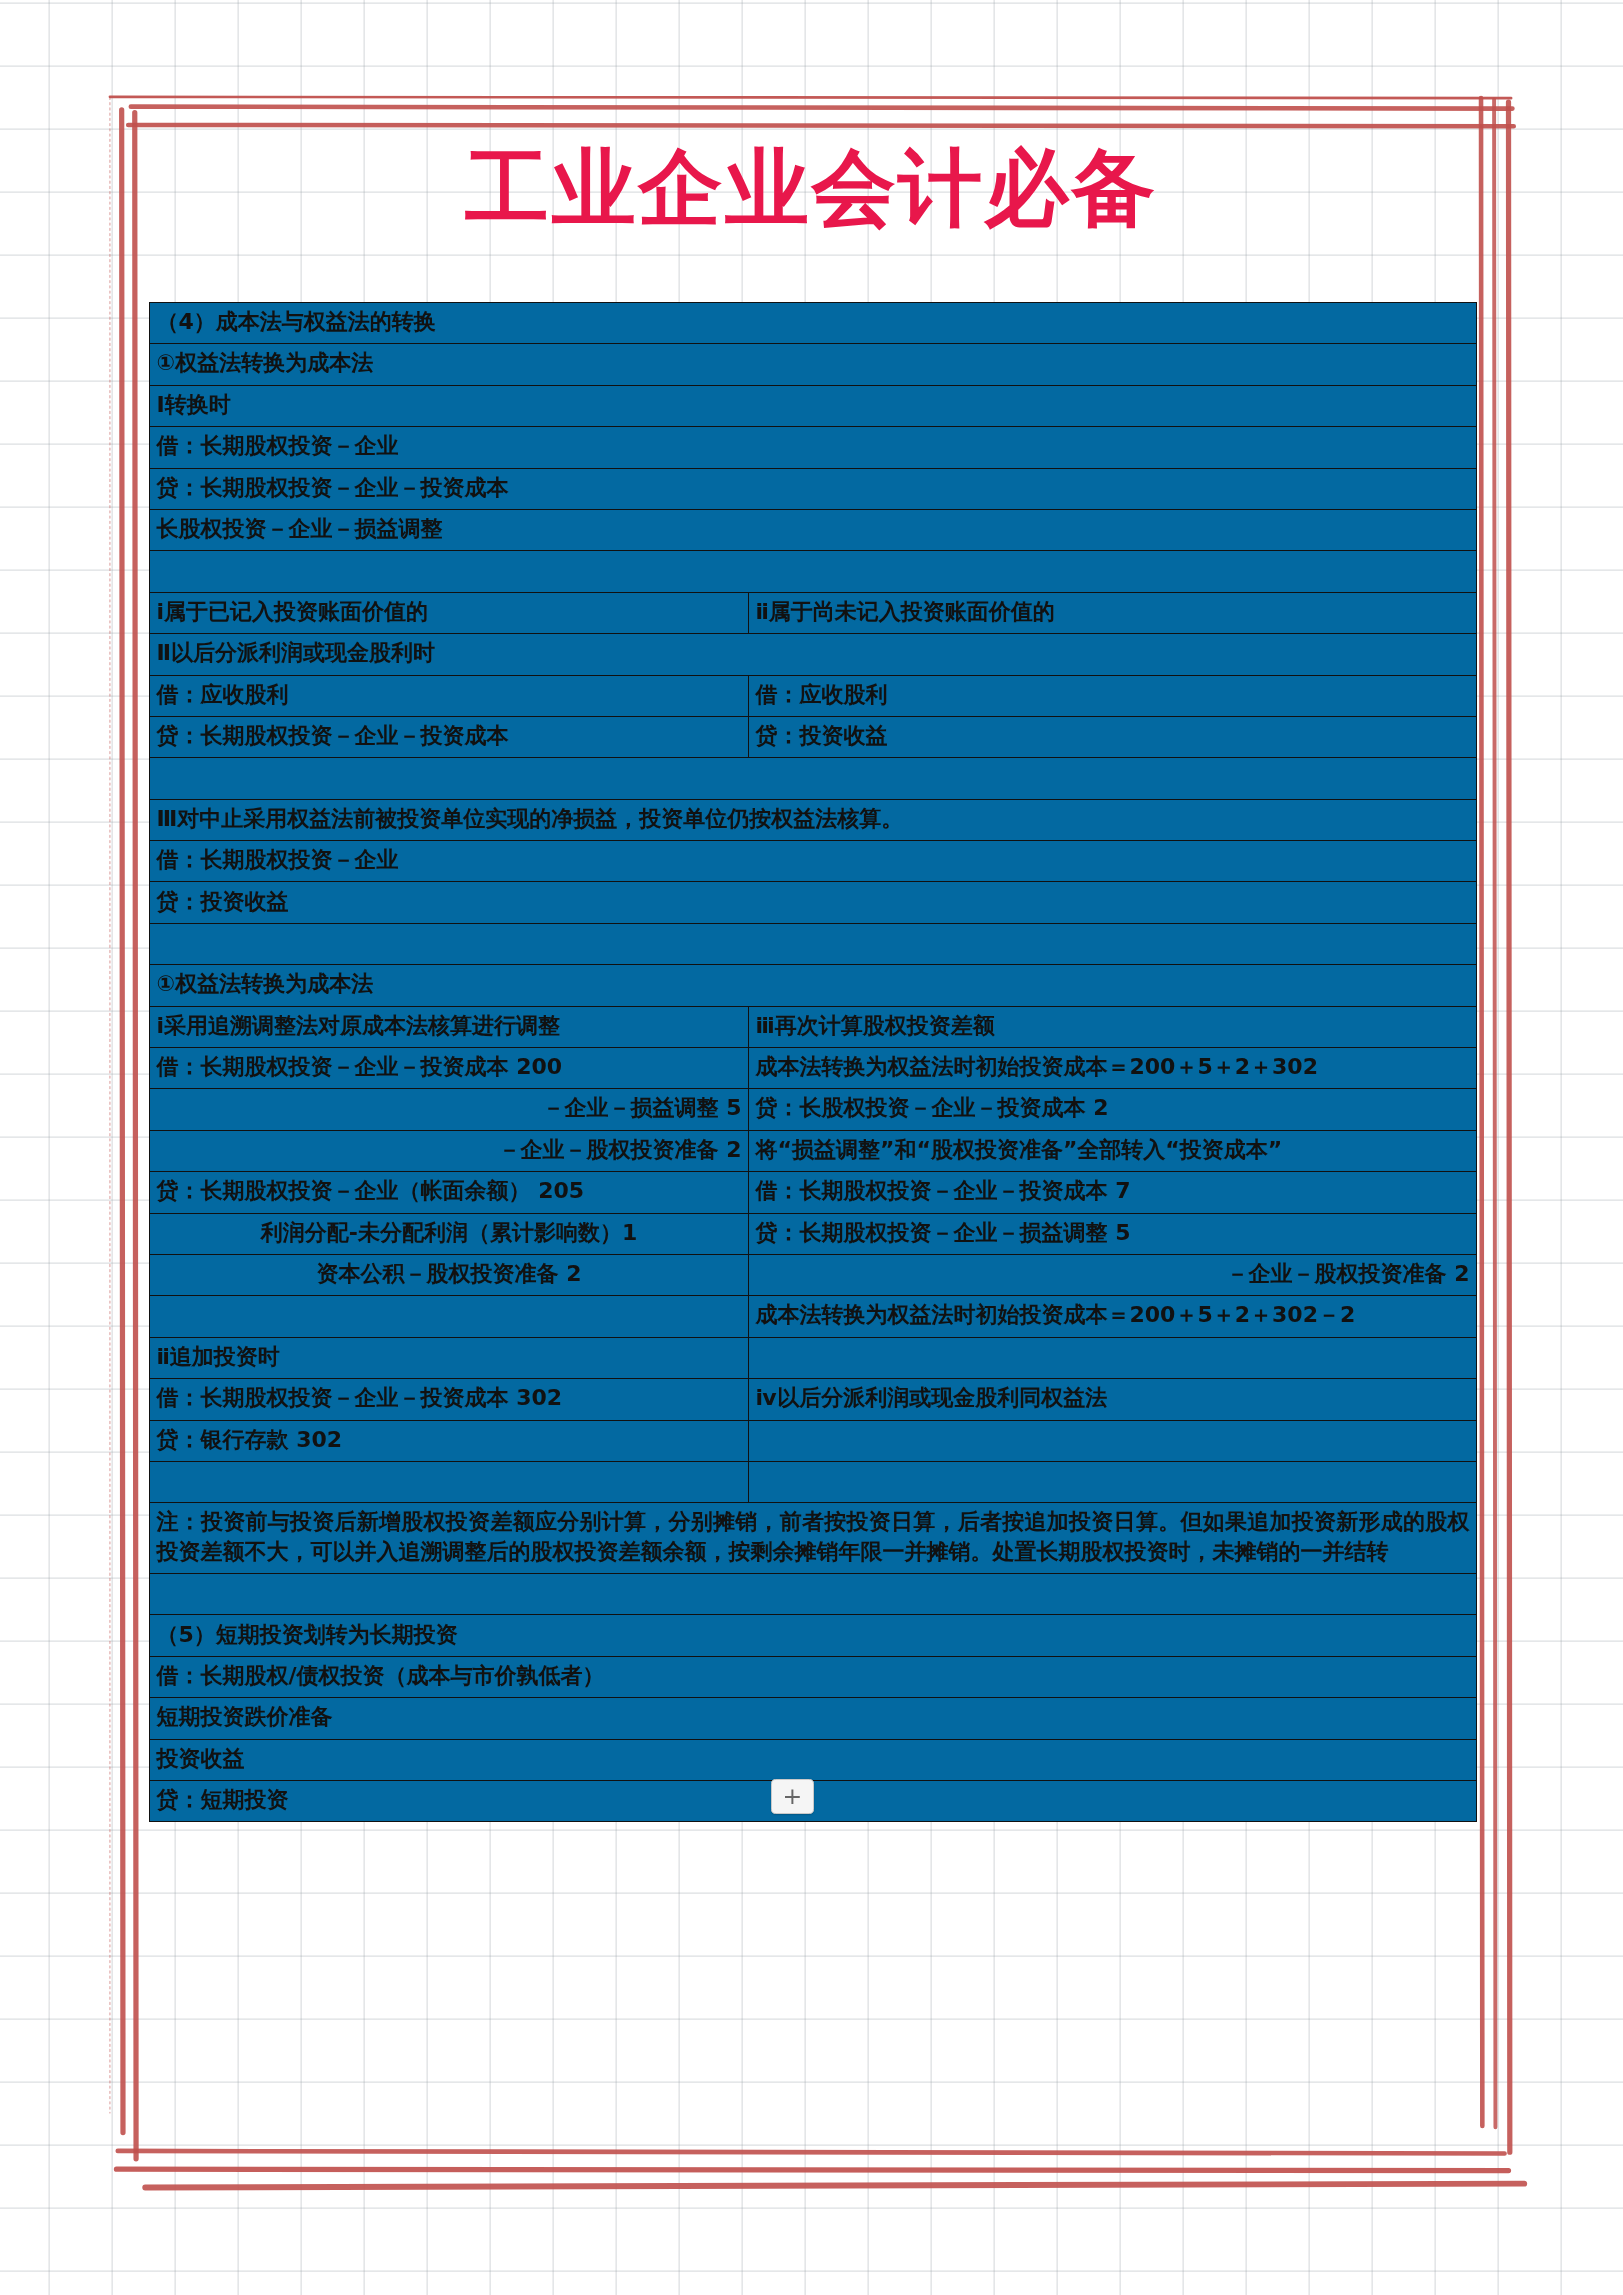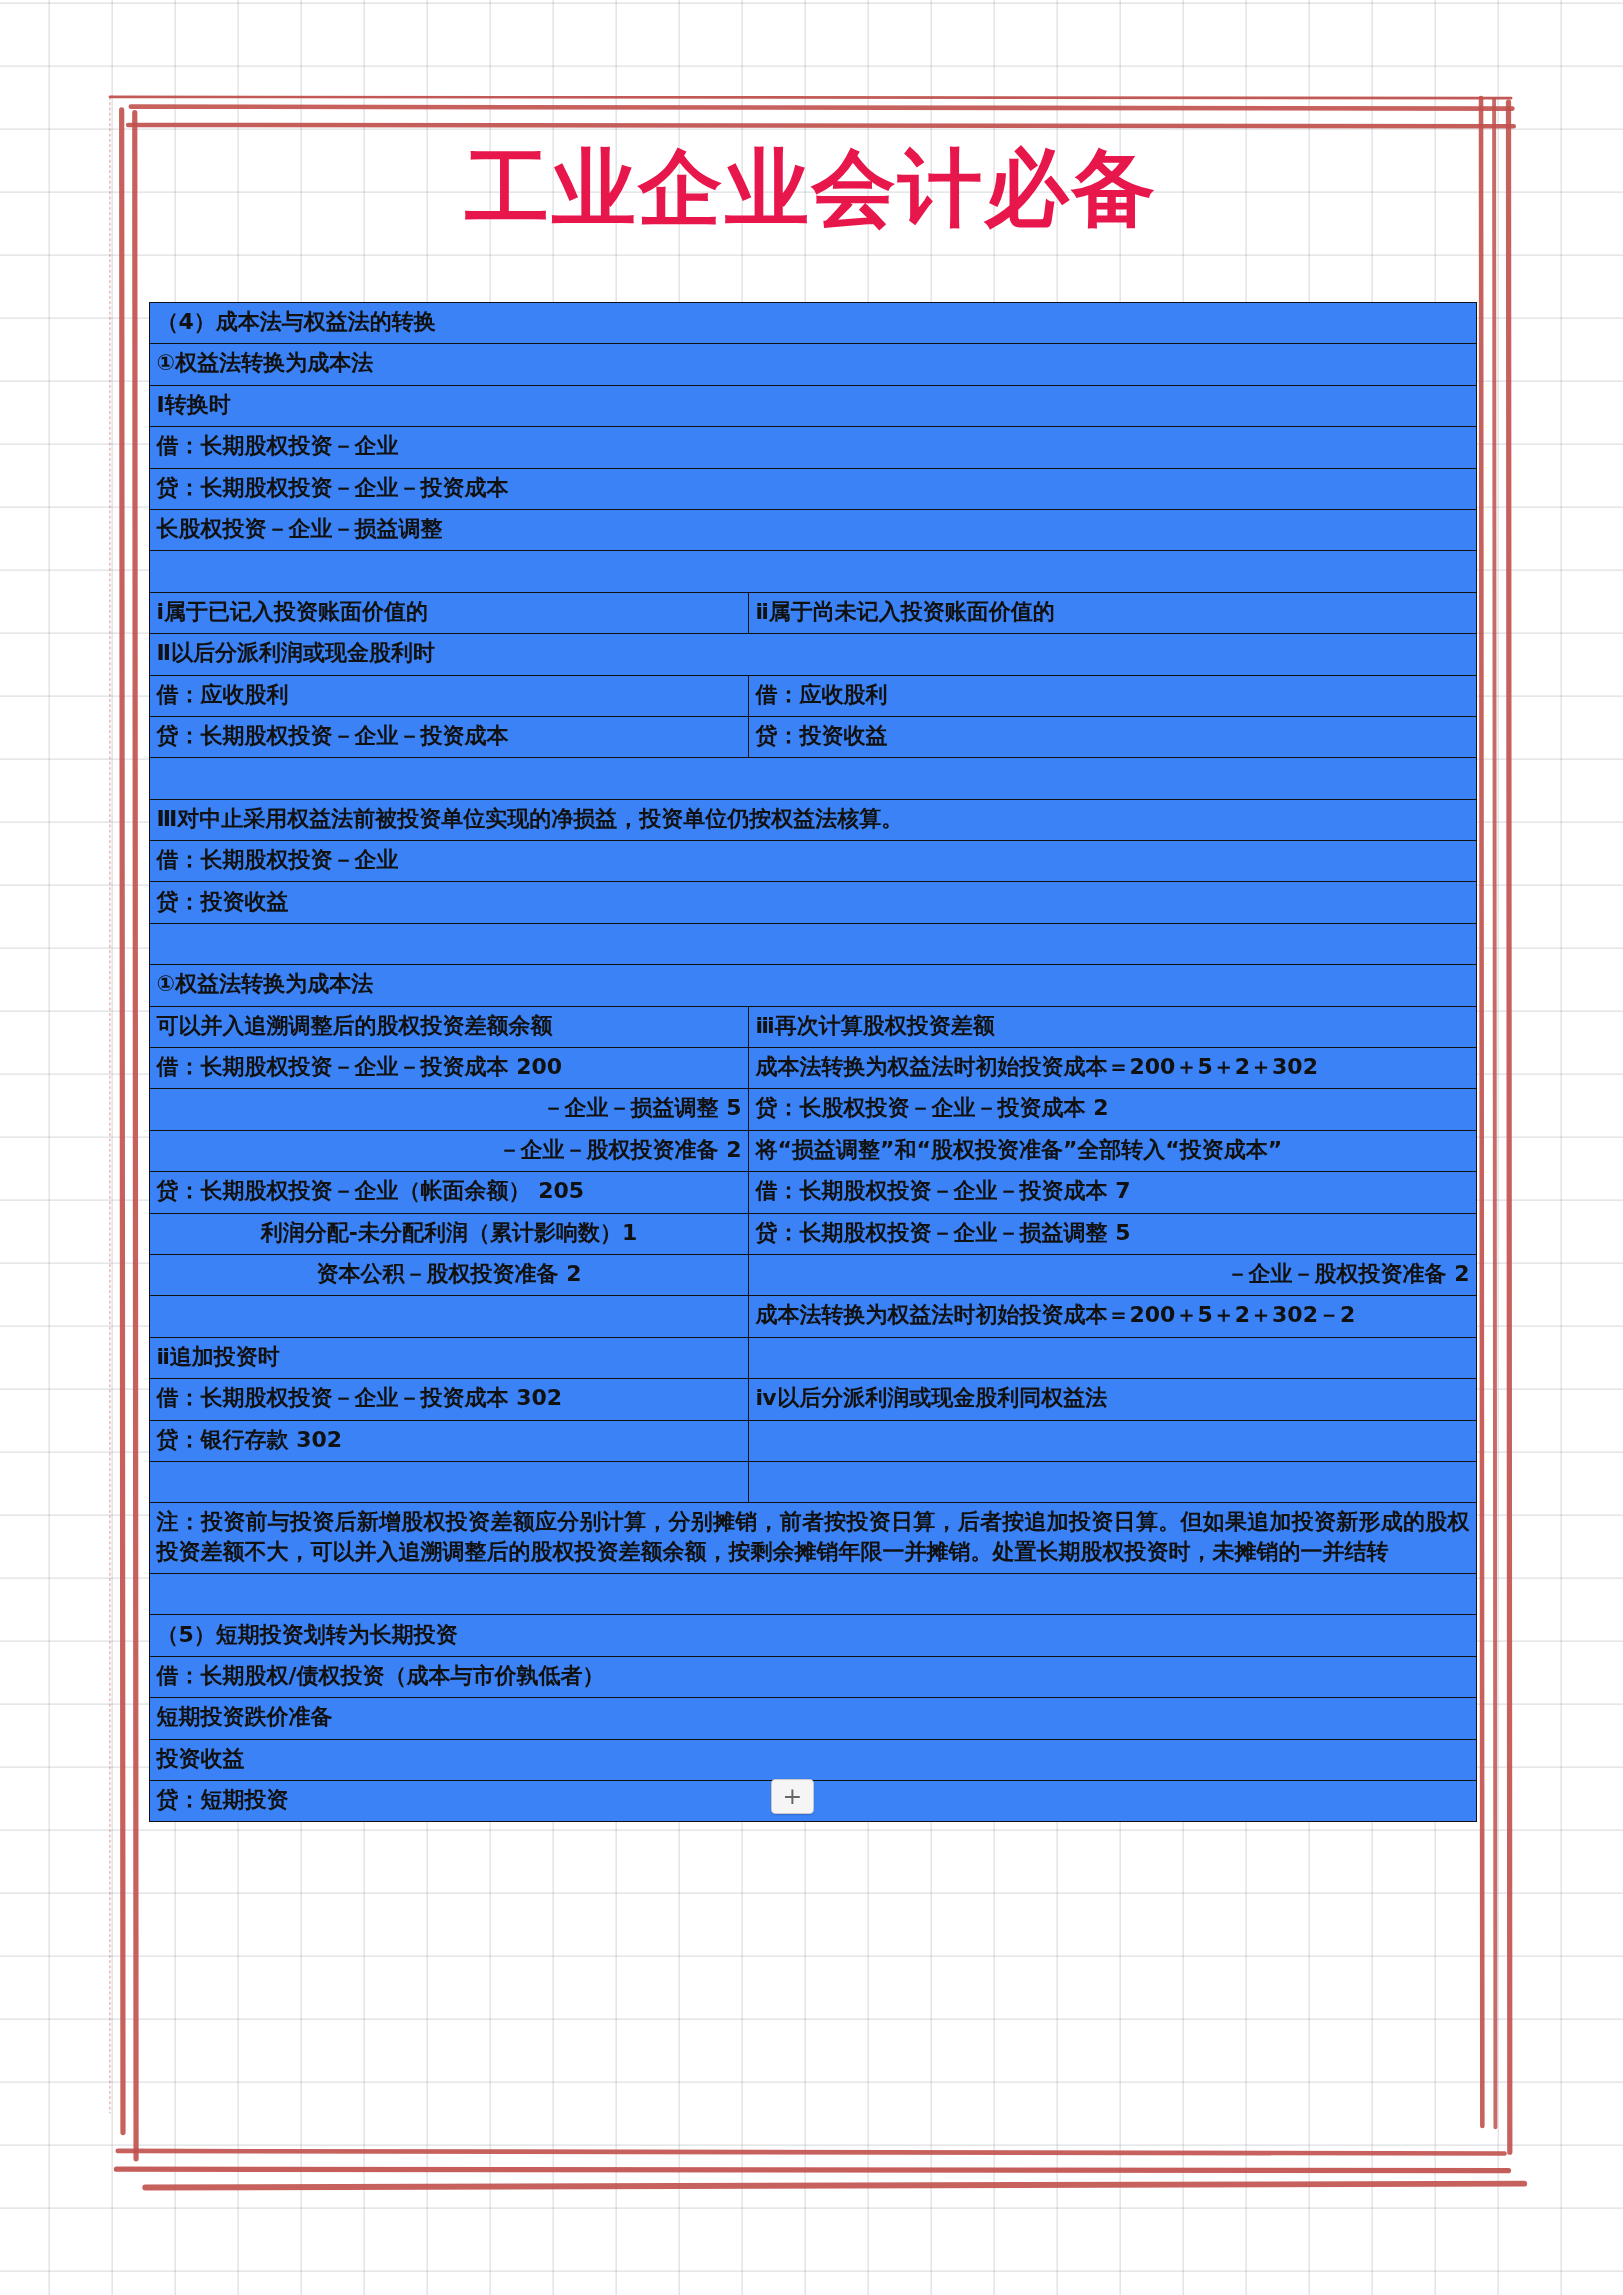--- a/index.html
+++ b/index.html
@@ -39,21 +39,21 @@
     white-space:nowrap;
   }
 
   
   table.doc{
     position:absolute;
     left:149px;top:302px;
     width:1327px;
     border-collapse:collapse;
     table-layout:fixed;
-    background:#3b82f6;
+    background:#0369a1;
   }
   table.doc td{
     border:1.7px solid #111;
     padding:3.9px 6.5px 6.5px 6.5px;
     vertical-align:middle;
     font-size:22px;
     line-height:1.35;
     color:#111;
     font-family:"DejaVu Sans","Liberation Sans",sans-serif;
     font-weight:700;
@@ -183,21 +183,21 @@
         <td colspan="2" class="red ind1">贷：投资收益</td>
       </tr>
       <tr>
         <td colspan="2" class="blank"></td>
       </tr>
 
       <tr>
         <td colspan="2">①权益法转换为成本法</td>
       </tr>
       <tr>
-        <td>可以并入追溯调整后的股权投资差额余额</td>
+        <td>ⅰ采用追溯调整法对原成本法核算进行调整</td>
         <td>ⅲ再次计算股权投资差额</td>
       </tr>
       <tr>
         <td class="red tall">借：长期股权投资－企业－投资成本 200</td>
         <td class="tall">成本法转换为权益法时初始投资成本＝200＋5＋2＋302</td>
       </tr>
       <tr>
         <td class="red right">－企业－损益调整 5</td>
         <td class="red ind1">贷：长股权投资－企业－投资成本 2</td>
       </tr>

